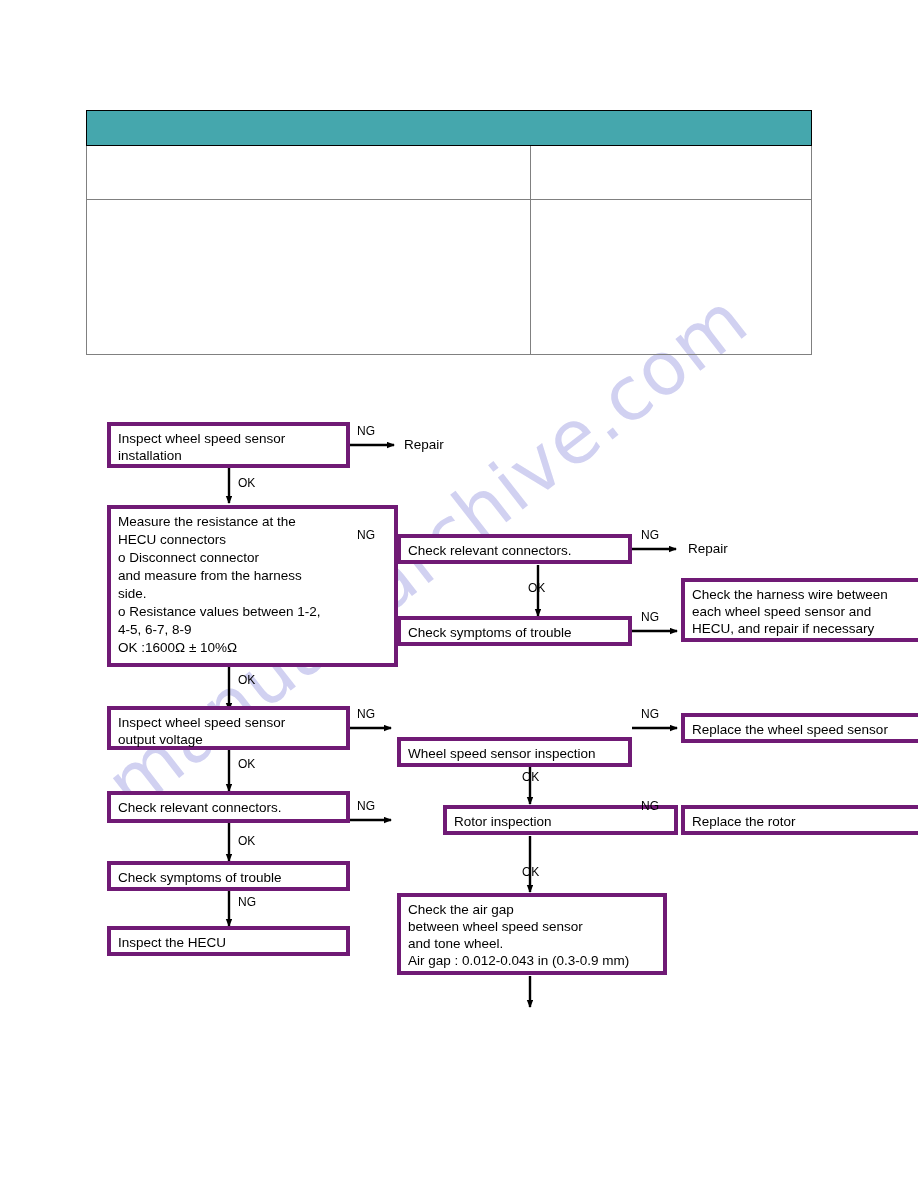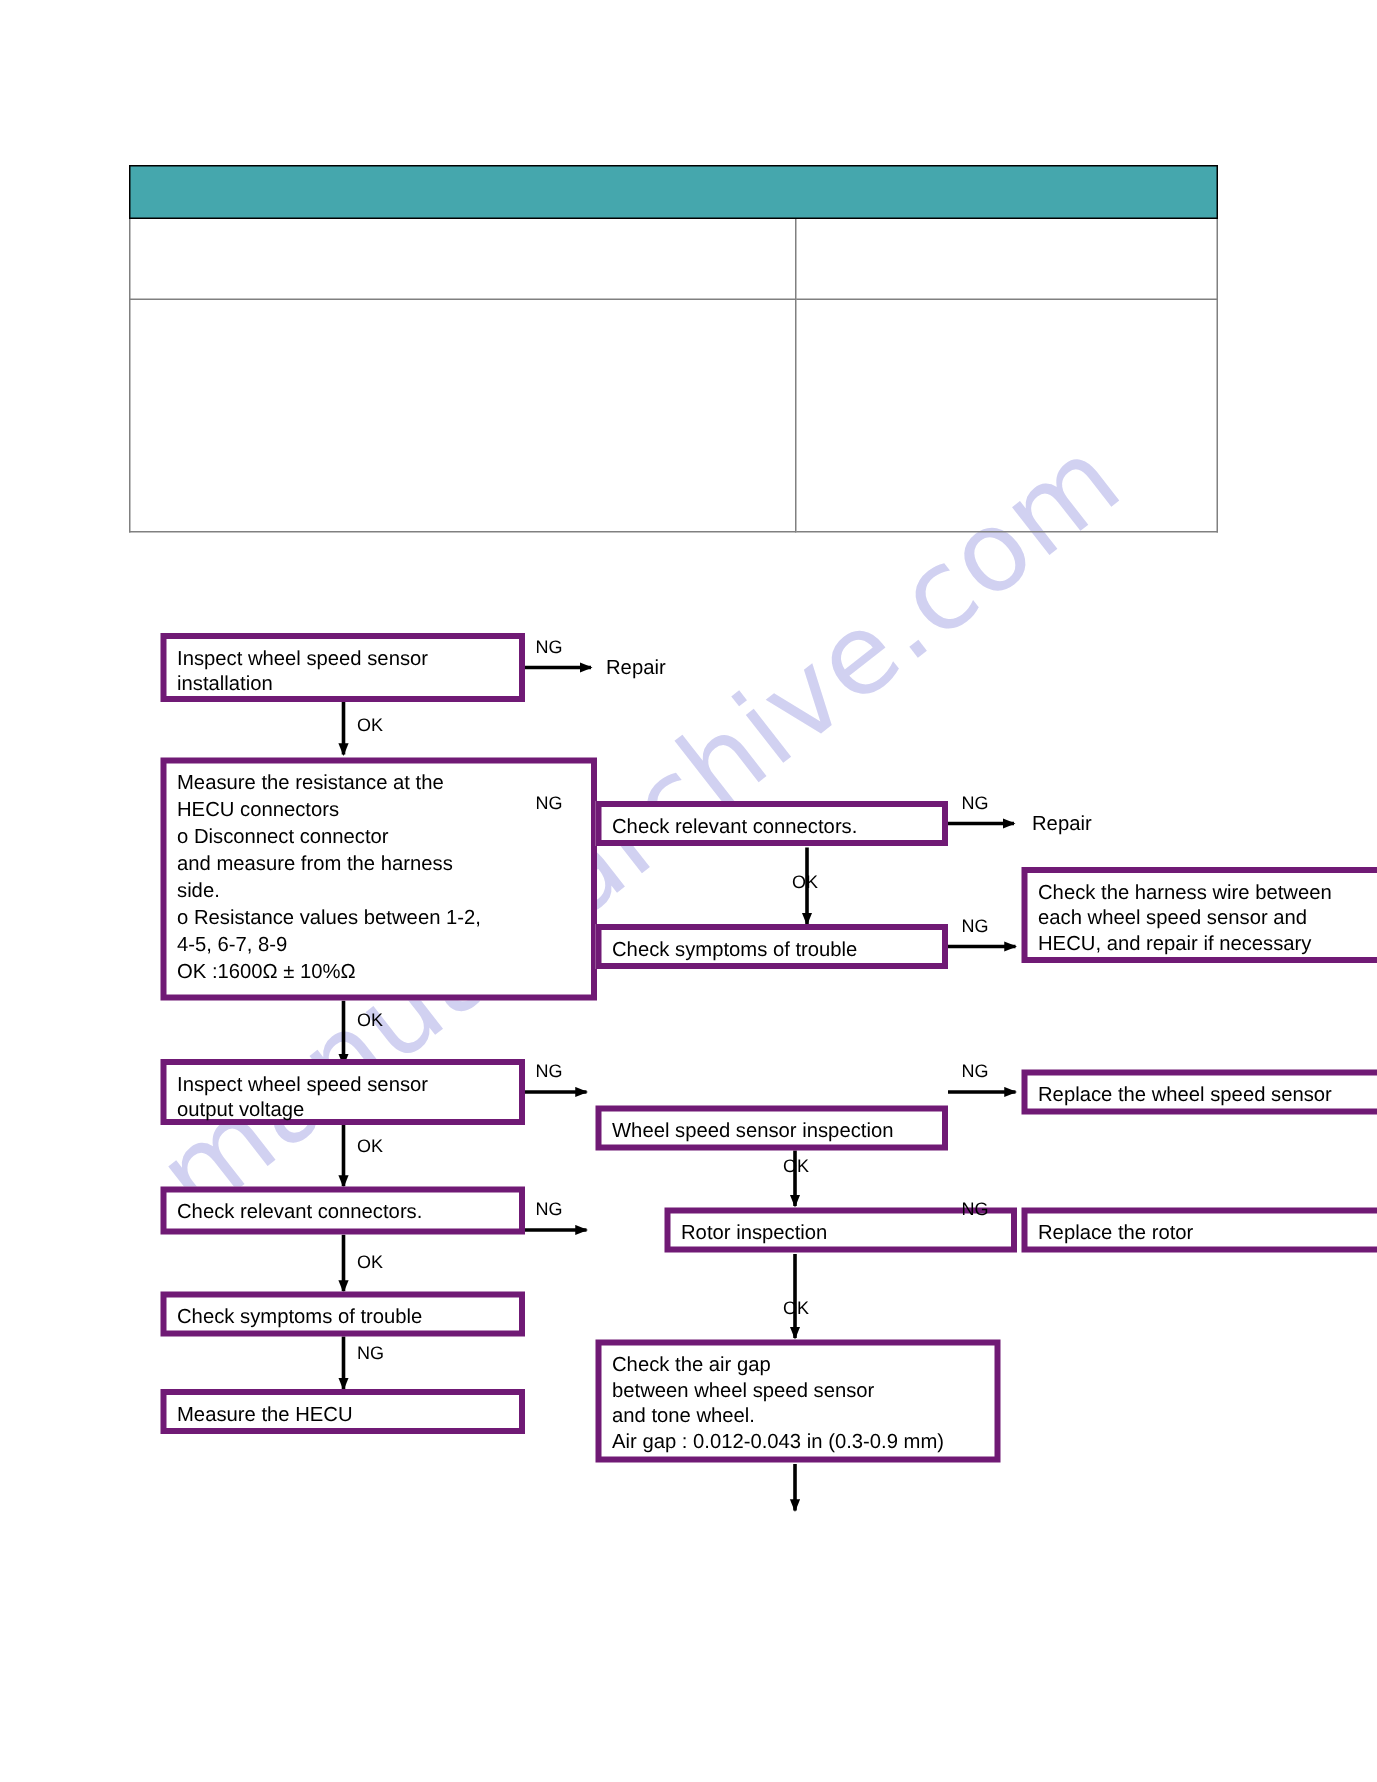--- a/index.html
+++ b/index.html
@@ -128,21 +128,21 @@
    4-5, 6-7, 8-9
    OK :1600Ω ± 10%Ω</div>
 
     <div class="node" style="left:107px;top:706px;width:243px;height:44px;">Inspect wheel speed sensor
 output voltage</div>
 
     <div class="node" style="left:107px;top:791px;width:243px;height:32px;">Check relevant connectors.</div>
 
     <div class="node" style="left:107px;top:861px;width:243px;height:30px;">Check symptoms of trouble</div>
 
-    <div class="node" style="left:107px;top:926px;width:243px;height:30px;">Measure the HECU</div>
+    <div class="node" style="left:107px;top:926px;width:243px;height:30px;">Inspect the HECU</div>
 
     <div class="node" style="left:397px;top:534px;width:235px;height:30px;">Check relevant connectors.</div>
 
     <div class="node" style="left:397px;top:616px;width:235px;height:30px;">Check symptoms of trouble</div>
 
     <div class="node" style="left:397px;top:713px;width:235px;height:30px;margin-top:24px;">Wheel speed sensor inspection</div>
 
     <div class="node" style="left:397px;top:805px;width:235px;height:30px;margin-left:46px;">Rotor inspection</div>
 
     <div class="node" style="left:397px;top:893px;width:270px;height:82px;">Check the air gap

